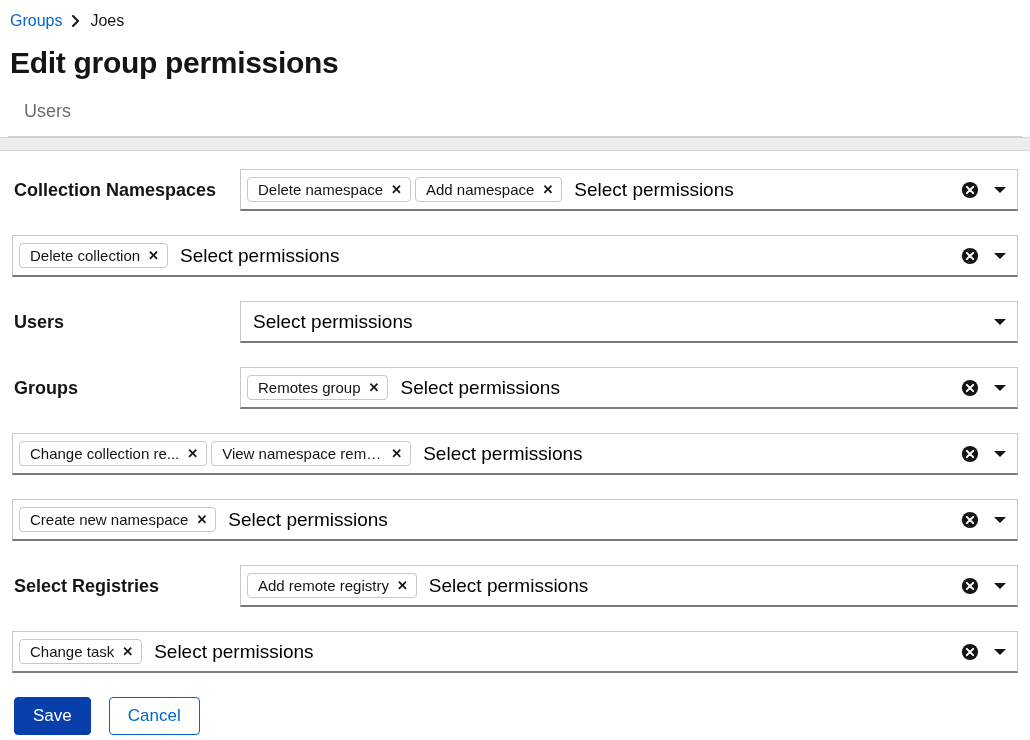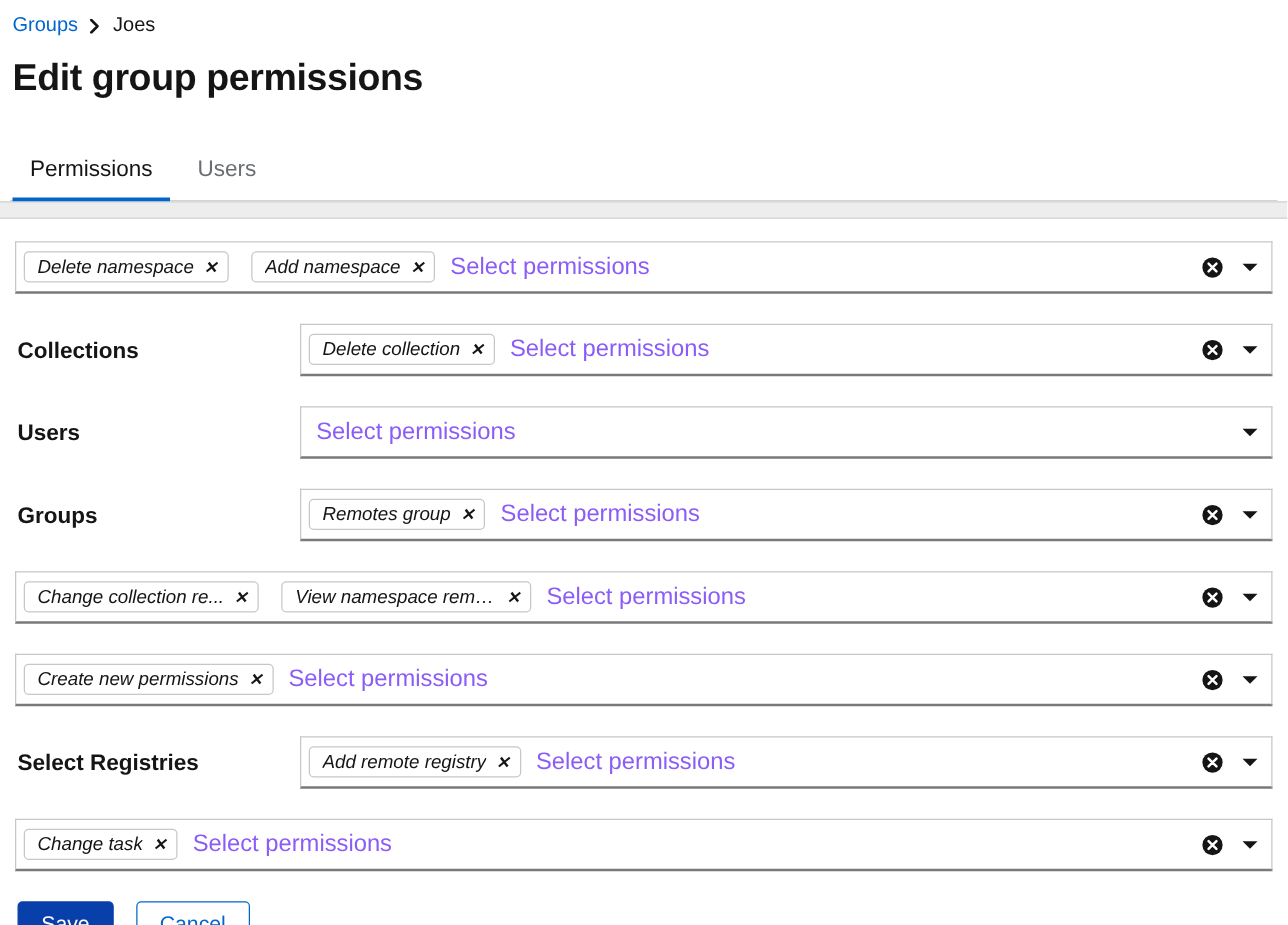--- a/index.html
+++ b/index.html
@@ -28,21 +28,21 @@
     color: #151515;
     font-size: 14px;
   }
   .breadcrumb .current {
     color: #151515;
     text-align: center;
   }
   h1.page-title {
     font-size: 30px;
     font-weight: 700;
-    margin: 4px 0 36px 2px;
+    margin: 4px 0 12px 2px;
     letter-spacing: -0.3px;
   }
   .tabs {
     display: flex;
     border-bottom: 1px solid #d2d2d2;
     gap: 8px;
     padding-left: 2px;
   }
   .tab {
     padding: 8px 14px 12px 14px;
@@ -85,23 +85,22 @@
     border: 1px solid #c7c7c7;
     border-bottom: 2px solid #7a7a7a;
     background: #fff;
     min-height: 42px;
     padding: 3px 8px 3px 6px;
     gap: 6px;
     position: relative;
   }
   .chips {
     display: flex;
-    gap: 18px;
+    gap: 4px;
     flex-wrap: nowrap;
-    font-style: italic;
   }
   .chip {
     display: inline-flex;
     align-items: center;
     gap: 8px;
     border: 1px solid #c7c7c7;
     border-radius: 4px;
     background: #fff;
     padding: 3px 8px 3px 10px;
     font-size: 15px;
@@ -113,21 +112,21 @@
     overflow: hidden;
     text-overflow: ellipsis;
   }
   .chip-x {
     font-weight: 700;
     font-size: 13px;
     cursor: pointer;
     line-height: 1;
   }
   .placeholder {
-    color: #8b5cf6;
+    color: #000000;
     font-size: 19px;
     padding-left: 6px;
     flex: 1;
     white-space: nowrap;
   }
   .controls-right {
     margin-left: auto;
     display: flex;
     align-items: center;
     gap: 14px;
@@ -197,30 +196,30 @@
       <svg width="8" height="12" viewBox="0 0 8 12">
           <path d="M1 1 L6 6 L1 11" stroke="#151515" stroke-width="2" fill="none" stroke-linecap="round" stroke-linejoin="round"></path>
         </svg>
     </span>
     <span class="current">Joes</span>
   </div>
 
   <h1 class="page-title">Edit group permissions</h1>
 
   <div class="tabs">
-    <div class="tab active">Permissions</div>
     <div class="tab">Users</div>
   </div>
 </div>
 
 <div class="gray-band"></div>
 
 <div class="form-area">
 
   <div class="row">
+    <div class="row-label">Collection Namespaces</div>
     <div class="select-wrap">
       <div class="chips">
         <span class="chip">
           <span class="chip-label">Delete namespace</span>
           <span class="chip-x">✕</span>
         </span>
         <span class="chip">
           <span class="chip-label">Add namespace</span>
           <span class="chip-x">✕</span>
         </span>
@@ -236,21 +235,20 @@
         <span class="caret-icon">
           <svg viewBox="0 0 14 10" width="14" height="10">
               <path d="M1 2 L7 8 L13 2" fill="#151515"></path>
             </svg>
         </span>
       </div>
     </div>
   </div>
 
   <div class="row">
-    <div class="row-label">Collections</div>
     <div class="select-wrap">
       <div class="chips">
         <span class="chip">
           <span class="chip-label">Delete collection</span>
           <span class="chip-x">✕</span>
         </span>
       </div>
       <span class="placeholder">Select permissions</span>
       <div class="controls-right">
         <span class="clear-icon">
@@ -334,21 +332,21 @@
             </svg>
         </span>
       </div>
     </div>
   </div>
 
   <div class="row">
     <div class="select-wrap">
       <div class="chips">
         <span class="chip">
-          <span class="chip-label">Create new permissions</span>
+          <span class="chip-label">Create new namespace</span>
           <span class="chip-x">✕</span>
         </span>
       </div>
       <span class="placeholder">Select permissions</span>
       <div class="controls-right">
         <span class="clear-icon">
           <svg viewBox="0 0 20 20" width="18" height="18">
               <circle cx="10" cy="10" r="9" fill="#151515"></circle>
               <path d="M6.5 6.5 L13.5 13.5 M13.5 6.5 L6.5 13.5" stroke="#fff" stroke-width="2.2" stroke-linecap="round"></path>
             </svg>

